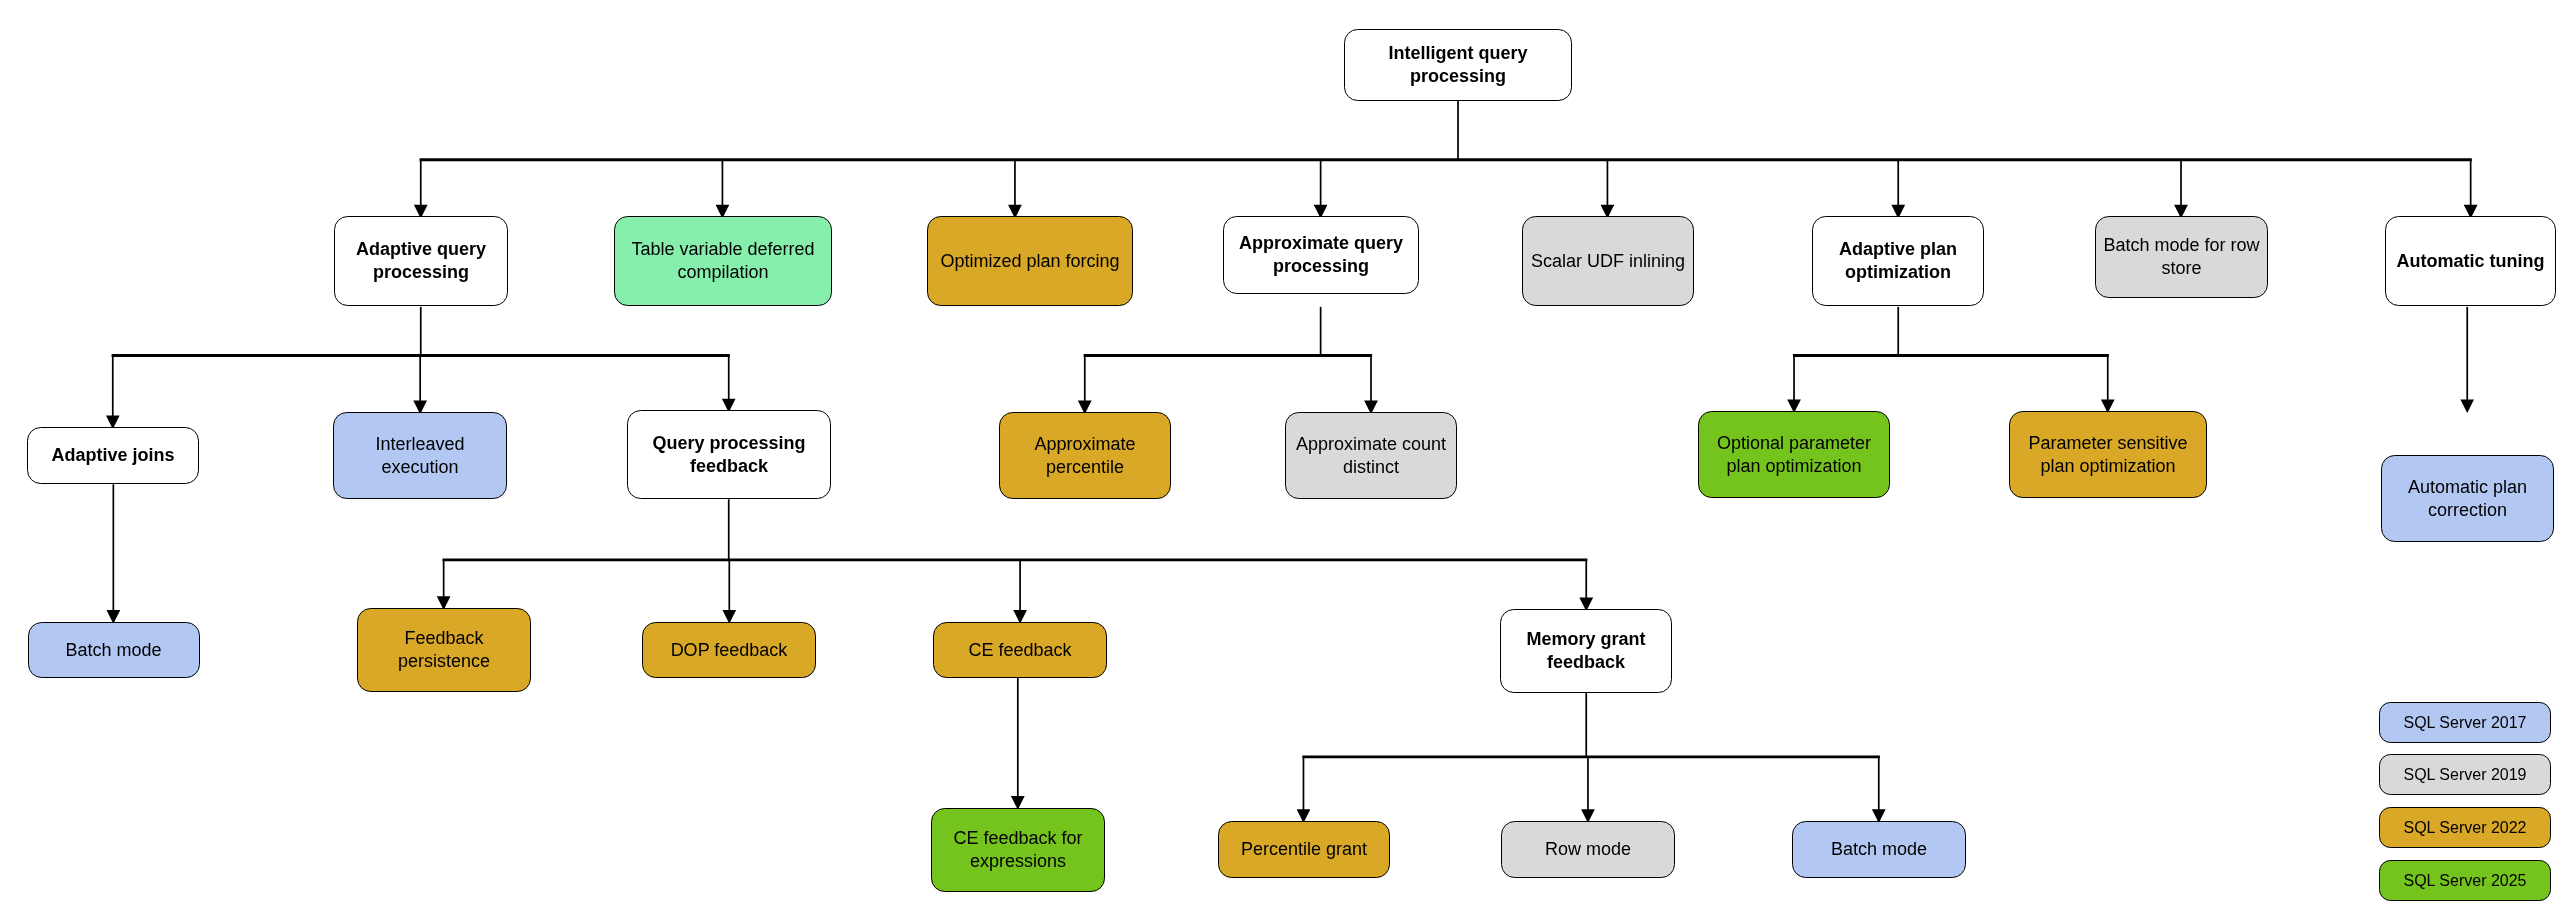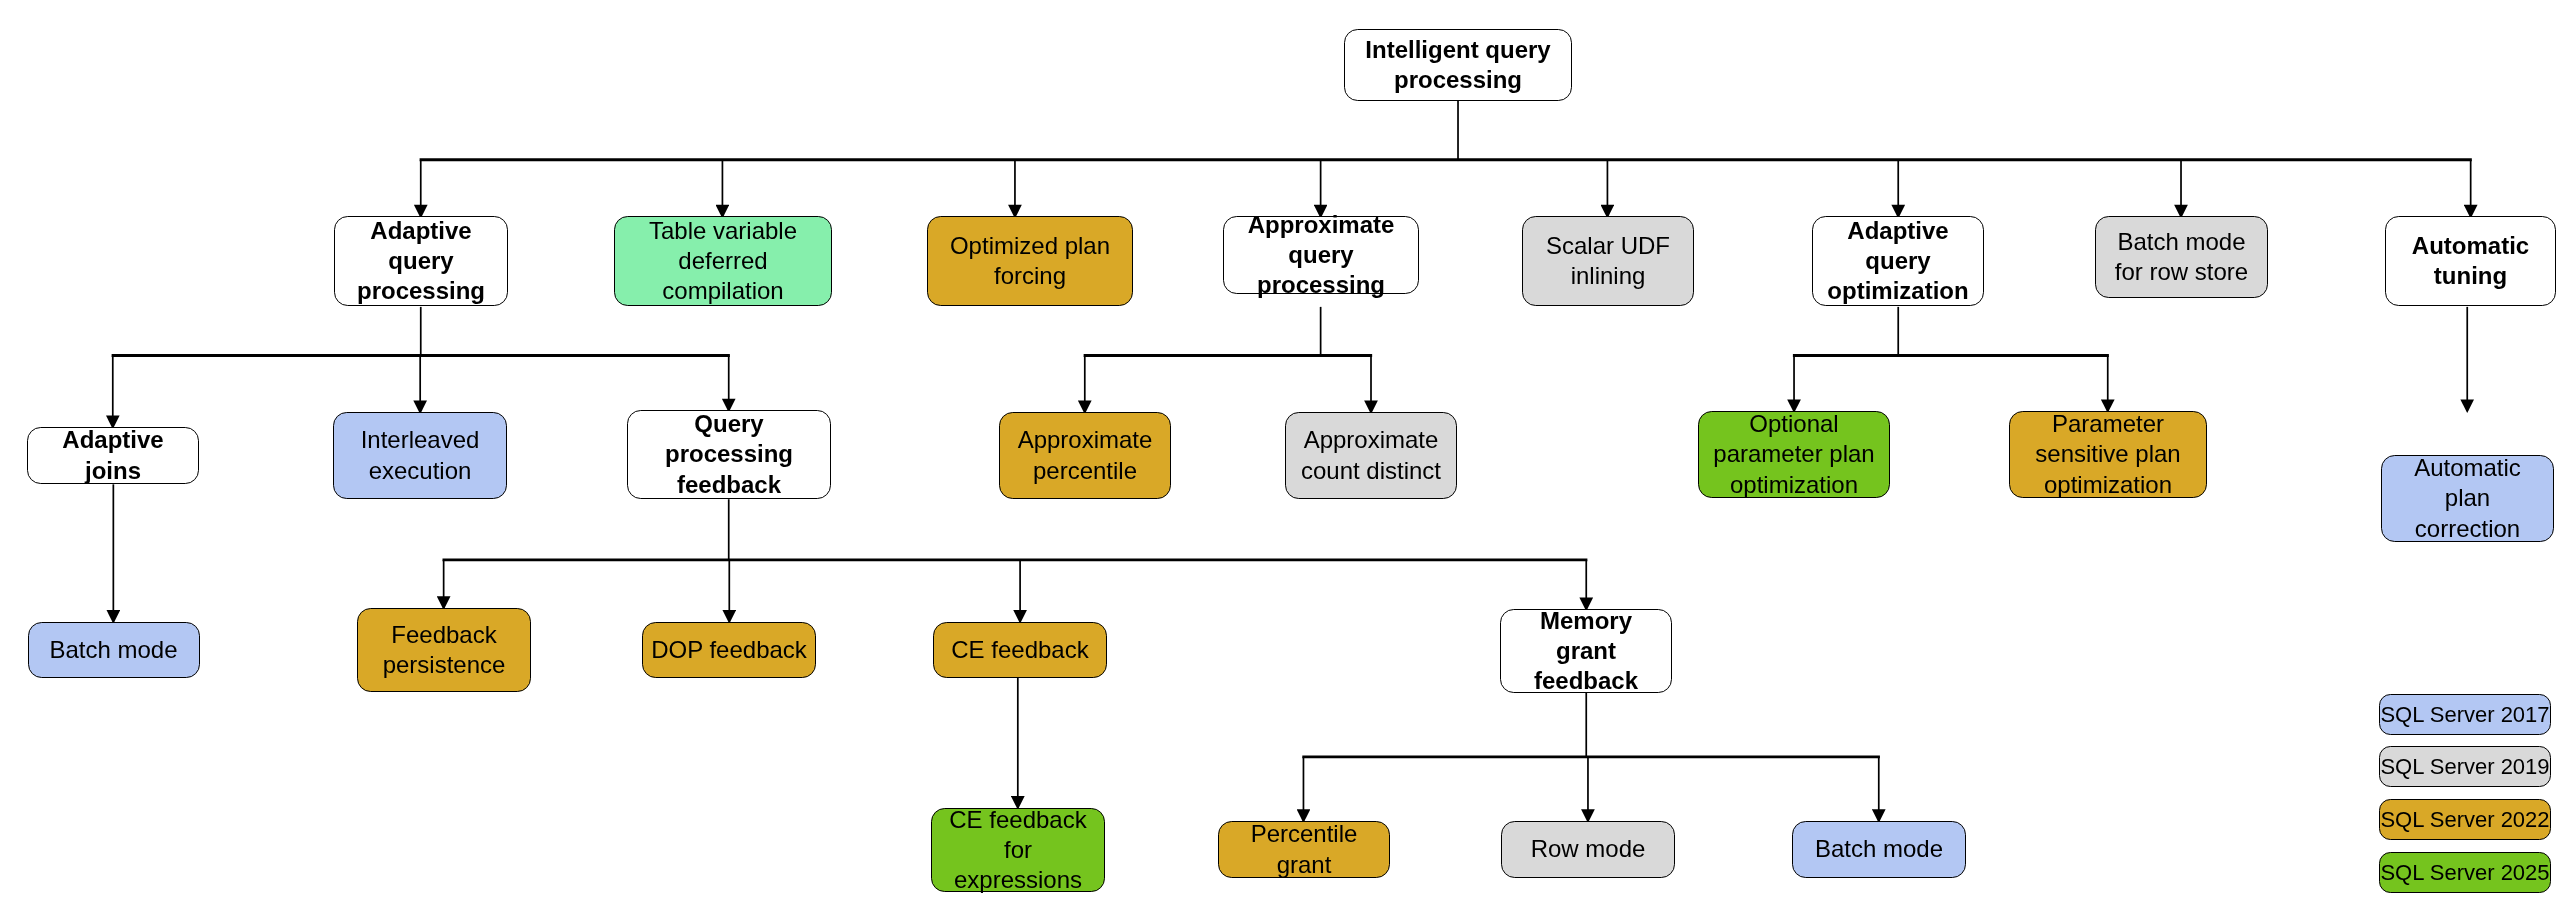--- a/index.html
+++ b/index.html
@@ -6,29 +6,29 @@
   html,body{margin:0;padding:0;background:#ffffff;}
   #canvas{
     position:relative;width:2576px;height:916px;background:#ffffff;overflow:hidden;
     font-family:"Liberation Sans", sans-serif;
   }
   #edges{position:absolute;left:0;top:0;width:2576px;height:916px;}
   .node{
     position:absolute;box-sizing:border-box;
     border:1.7px solid #000;border-radius:13.7px;
     display:flex;align-items:center;justify-content:center;text-align:center;
-    font-size:24px;line-height:1.26;color:#000;padding:2.3px 6.9px;
+    font-size:18px;line-height:1.26;color:#000;padding:2.3px 6.9px;
     background:#fff;
   }
   .node.bold{font-weight:bold;}
   .legend-item{
     position:absolute;box-sizing:border-box;
     border:1.7px solid #000;border-radius:11.4px;
     display:flex;align-items:center;justify-content:center;text-align:center;
-    font-size:22px;color:#000;
+    font-size:16px;color:#000;margin-top:8px;
   }
   line{stroke:#000;}
 </style>
 </head>
 <body>
 
 <div id="canvas">
   <svg id="edges" width="2576" height="916" viewBox="0 0 4500 1600" xmlns="http://www.w3.org/2000/svg">
     <defs>
       <marker id="arrow" viewBox="0 0 10 10" refX="8.5" refY="5" markerWidth="26" markerHeight="24" orient="auto" markerUnits="userSpaceOnUse">
@@ -86,21 +86,21 @@
       <div class="node" style="left: 927px; top: 216px; width: 206px; height: 90px; background: rgb(217, 168, 39);">
         <span>Optimized plan forcing</span>
       </div>
       <div class="node bold" style="left: 1223px; top: 216px; width: 196px; height: 78px; background: rgb(255, 255, 255);">
         <span>Approximate query processing</span>
       </div>
       <div class="node" style="left: 1522px; top: 216px; width: 172px; height: 90px; background: rgb(217, 217, 217);">
         <span>Scalar UDF inlining</span>
       </div>
       <div class="node bold" style="left: 1812px; top: 216px; width: 172px; height: 90px; background: rgb(255, 255, 255);">
-        <span>Adaptive query optimization</span>
+        <span>Adaptive plan optimization</span>
       </div>
       <div class="node" style="left: 2095px; top: 216px; width: 173px; height: 82px; background: rgb(217, 217, 217);">
         <span>Batch mode for row store</span>
       </div>
       <div class="node bold" style="left: 2385px; top: 216px; width: 171px; height: 90px; background: rgb(255, 255, 255);">
         <span>Automatic tuning</span>
       </div>
       <div class="node bold" style="left: 27px; top: 427px; width: 172px; height: 57px; background: rgb(255, 255, 255);">
         <span>Adaptive joins</span>
       </div>

